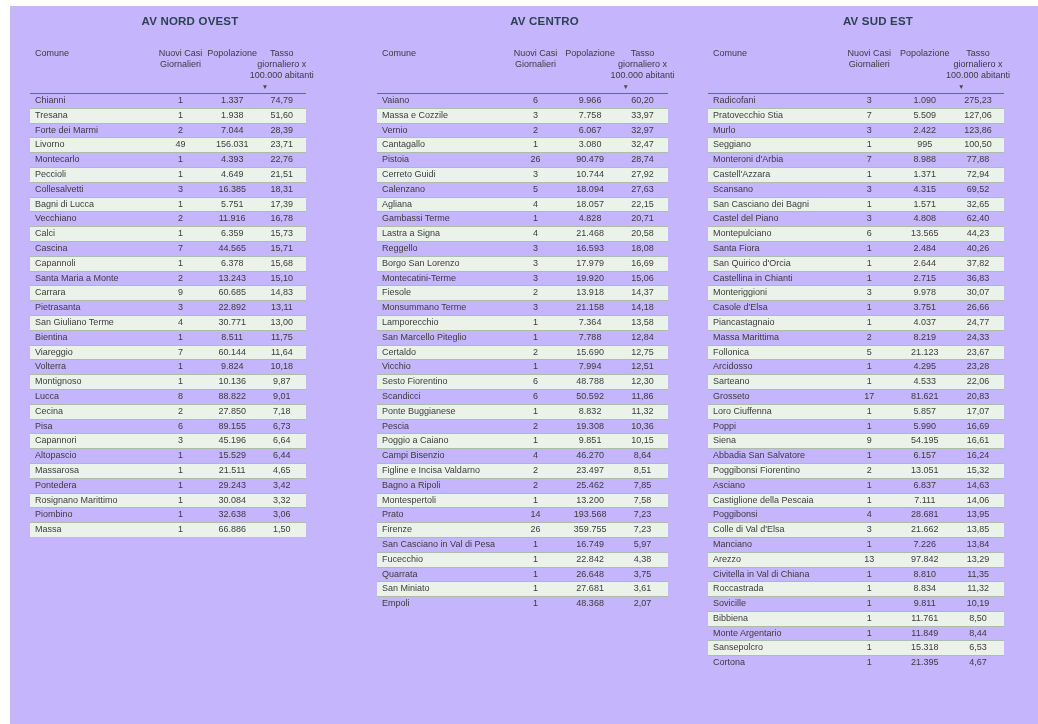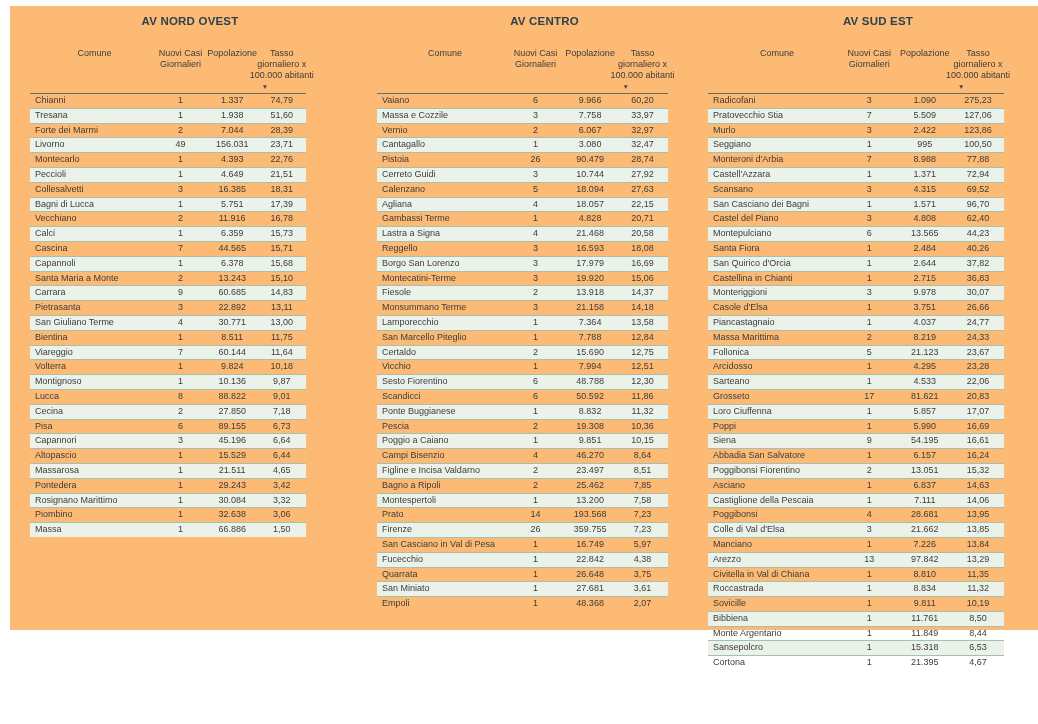--- a/index.html
+++ b/index.html
@@ -1,43 +1,43 @@
 <!DOCTYPE html>
 <html><head>
 <meta charset="utf-8">
 <style>
   html,body{margin:0;padding:0;}
   body{
     width:1038px;height:724px;background:#ffffff;position:relative;overflow:hidden;
     font-family:"Liberation Sans",sans-serif;
   }
   .canvas{
-    position:absolute;left:10px;top:6px;width:1028px;height:624px;
-    background:#fdba74;
+    position:absolute;left:10px;top:6px;width:1028px;height:718px;
+    background:#c4b5fd;
   }
   .tables-row{display:flex;align-items:flex-start;padding-left:20px;}
   .region{flex:none;}
   .region.t1{width:276px;margin-right:71px;}
   .region.t2{width:291px;margin-right:40px;}
   .region.t3{width:296px;}
   h2.title{
     font-size:11.5px;font-weight:700;color:#2c4251;text-align:center;
     margin:9px 0 21px 0;transform:translateX(22px);letter-spacing:.2px;
   }
   table{width:100%;border-collapse:collapse;table-layout:fixed;}
   col.c-comune{width:45%;}
   col.c-casi{width:19%;}
   col.c-pop{width:18.5%;}
   col.c-tasso{width:17.5%;}
   thead th{
     font-weight:400;font-size:9px;color:#3c3c3c;vertical-align:top;
     padding:0;line-height:11px;
   }
   thead tr{border-bottom:1px solid #62716a;}
-  th.h-comune{text-align:center;padding-left:5px;}
+  th.h-comune{text-align:left;padding-left:5px;}
   .hbox{position:relative;left:50%;transform:translateX(-50%);text-align:center;}
   .hbox.casi{width:52px;}
   .hbox.pop{width:60px;white-space:nowrap;}
   .hbox.tasso{width:66px;}
   .sort-arrow{
     font-size:6.5px;color:#4a4a4a;text-align:left;
     padding:2px 0 3px 13px;line-height:7px;
   }
   tbody td{
     font-size:9px;color:#3c3c3c;height:13.8px;line-height:13.8px;
@@ -571,21 +571,21 @@
             <tr>
               <td>Scansano</td>
               <td>3</td>
               <td>4.315</td>
               <td>69,52</td>
             </tr>
             <tr>
               <td>San Casciano dei Bagni</td>
               <td>1</td>
               <td>1.571</td>
-              <td>96,70</td>
+              <td>32,65</td>
             </tr>
             <tr>
               <td>Castel del Piano</td>
               <td>3</td>
               <td>4.808</td>
               <td>62,40</td>
             </tr>
             <tr>
               <td>Montepulciano</td>
               <td>6</td>

